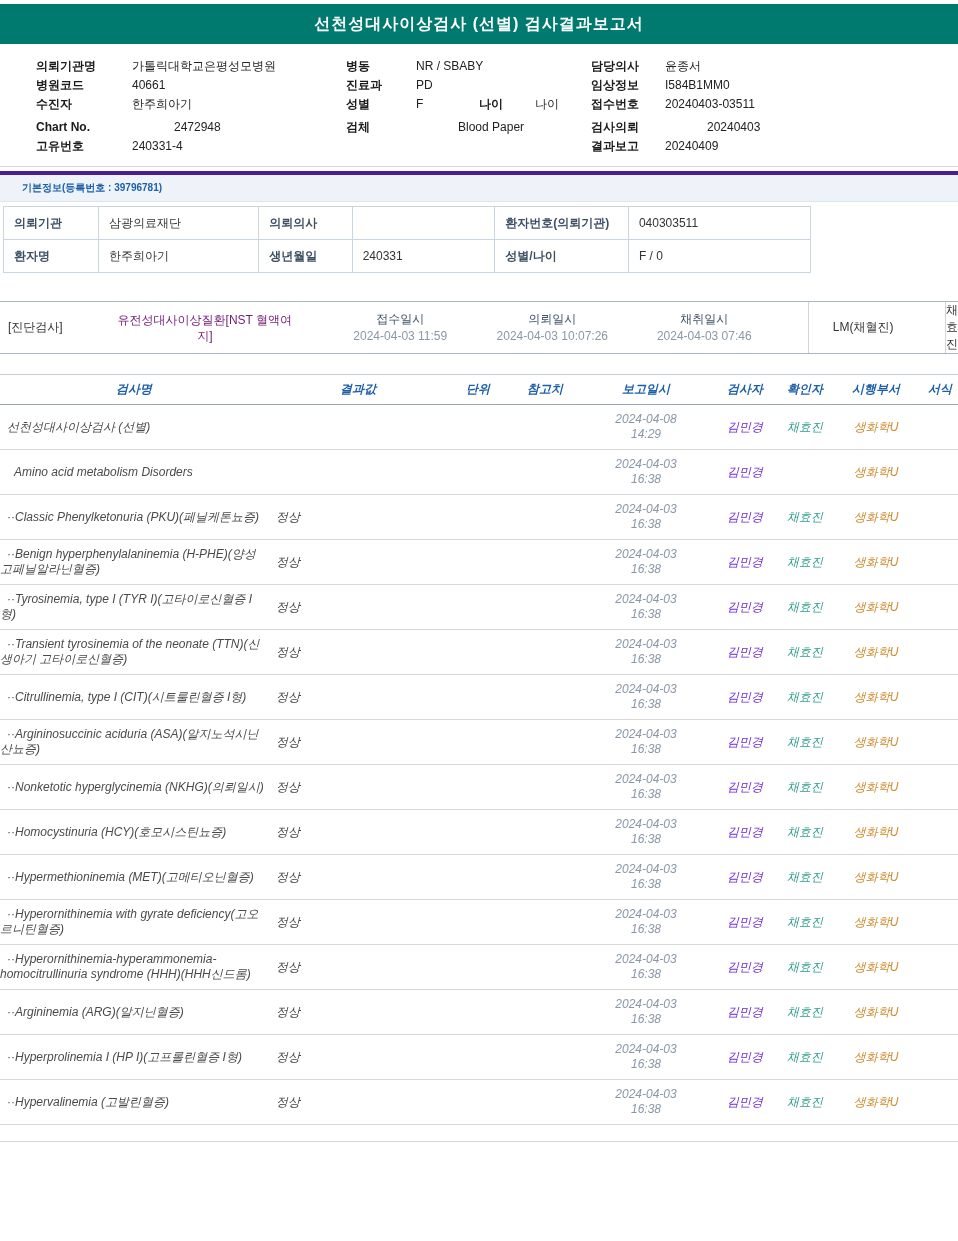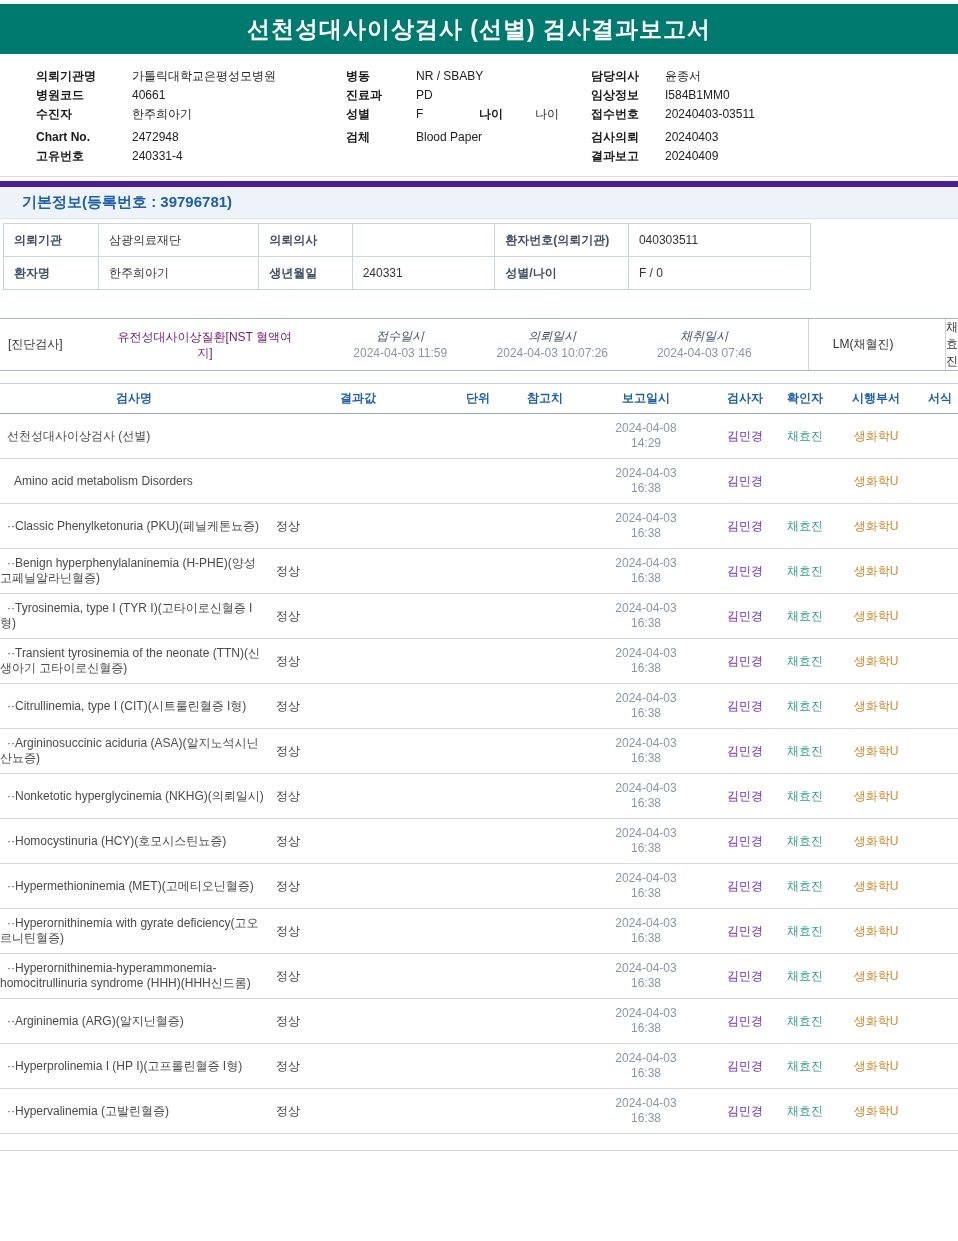--- a/index.html
+++ b/index.html
@@ -5,65 +5,65 @@
   * { box-sizing: border-box; margin: 0; padding: 0; }
   html,body { background:#fff; }
   body {
     width: 958px; height: 1241px; overflow: hidden;
     font-family: "Liberation Sans", "DejaVu Sans", sans-serif;
     font-size: 12px; color: #333;
   }
   .title-band {
     margin-top: 4px; background: #00796F; color: #fff;
     text-align: center; padding: 10px 0 9px;
-    font-size: 23px; font-weight: bold; letter-spacing: 1px;
+    font-size: 16px; font-weight: bold; letter-spacing: 1px;
   }
   
   .info-wrap { display: flex; padding: 13px 0 10px 36px; }
   .info-col1 { width: 310px; }
   .info-col2 { width: 245px; }
   .info-col3 { width: 340px; }
   .info-row { display: flex; line-height: 19px; white-space: nowrap; }
-  .info-row.gap { margin-top: 4px; }
+  .info-row.gap { margin-top: 4px; gap: 42px; }
   .info-label { font-weight: bold; color: #1a1a1a; flex: 0 0 auto; }
   .info-col1 .info-label { width: 96px; }
   .info-col2 .info-label { width: 70px; }
   .info-col3 .info-label { width: 74px; }
   .info-label2 { width: 56px !important; }
   .info-value { color: #222; }
   .info-value.fixed { width: 63px; }
   .hr1 { border-top: 1px solid #d8d8d8; }
   
   .section-bar {
-    margin-top: 4px; background: #edf3f9; border-top: 6px solid #4c1d95;
+    margin-top: 4px; background: #edf3f9; border-top: 4px solid #4c1d95;
     border-bottom: 1px solid #dde6ee;
-    color: #1E5FA9; font-weight: bold; padding: 6px 0 6px 22px; font-size: 15px;
+    color: #1E5FA9; font-weight: bold; padding: 6px 0 6px 22px; font-size: 10px;
   }
   table.basic { width: 808px; margin: 4px 3px 0; border-collapse: collapse; }
   table.basic td { border: 1px solid #c9d6e2; height: 33px; padding: 0 10px; }
   td.b-label { font-weight: bold; color: #3c4f63; }
   td.b-value { color: #333; }
   
   .diag {
     margin: 28px 0 0; border-top: 1px solid #aab4be; border-bottom: 1px solid #aab4be;
     display: flex; align-items: stretch; min-height: 48px; gap: 28px;
   }
   .diag-tag { width: 92px; display: flex; align-items: center; padding-left: 8px; color: #333; }
   .diag-name { width: 198px; display: flex; align-items: center; justify-content: center;
     text-align: center; color: #701a75; line-height: 16px; padding: 4px; }
   .diag-times { display: flex; }
   .diag-time { width: 152px; display: flex; flex-direction: column; justify-content: center; text-align: center; }
-  .diag-time-label { color: #3c4f63; line-height: 17px; font-style: italic; }
+  .diag-time-label { color: #3c4f63; line-height: 17px; }
   .diag-time-value { color: #8a97a6; line-height: 17px; }
   .diag-collector { width: 118px; display: flex; align-items: center; justify-content: center;
     border-left: 1px solid #d4d4d4; color: #333; }
   .diag-nurse { flex: 1; display: flex; align-items: center; justify-content: center;
     border-left: 1px solid #d4d4d4; color: #333; }
   
-  table.results { width: 958px; border-collapse: collapse; table-layout: fixed; margin-top: 12px; }
+  table.results { width: 958px; border-collapse: collapse; table-layout: fixed; margin-top: 20px; font-style: italic; }
   .results th {
     font-weight: bold; color: #1E5FA9; font-size: 12px;
     border-top: 1px solid #c6cfd8; border-bottom: 1px solid #9aa7b3;
     padding: 6px 0; text-align: center; white-space: nowrap; overflow: hidden;
   }
   .results td {
     border-bottom: 1px solid #d8d8d8; padding: 7px 0; vertical-align: middle;
     text-align: center; line-height: 15px;
   }
   td.c-name { text-align: left; color: #4a4a4a; padding-left: 0; text-indent: 7px; word-wrap: break-word; }

